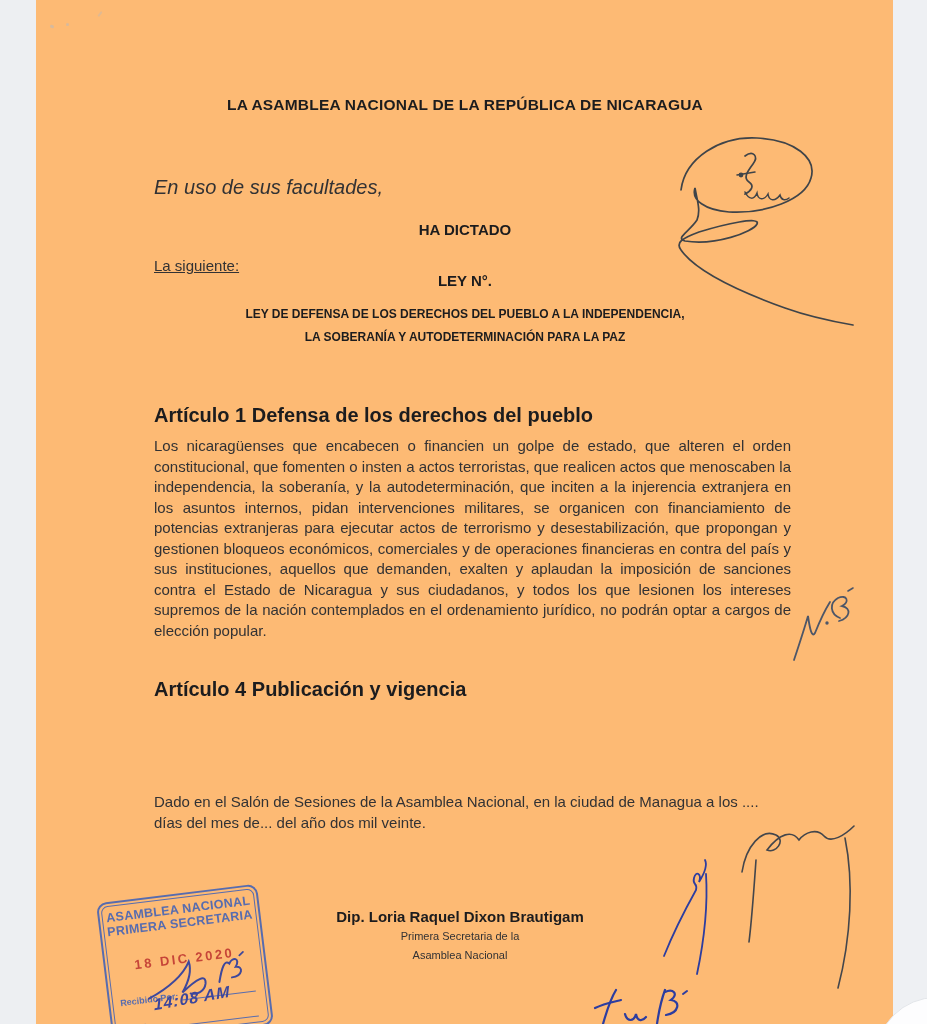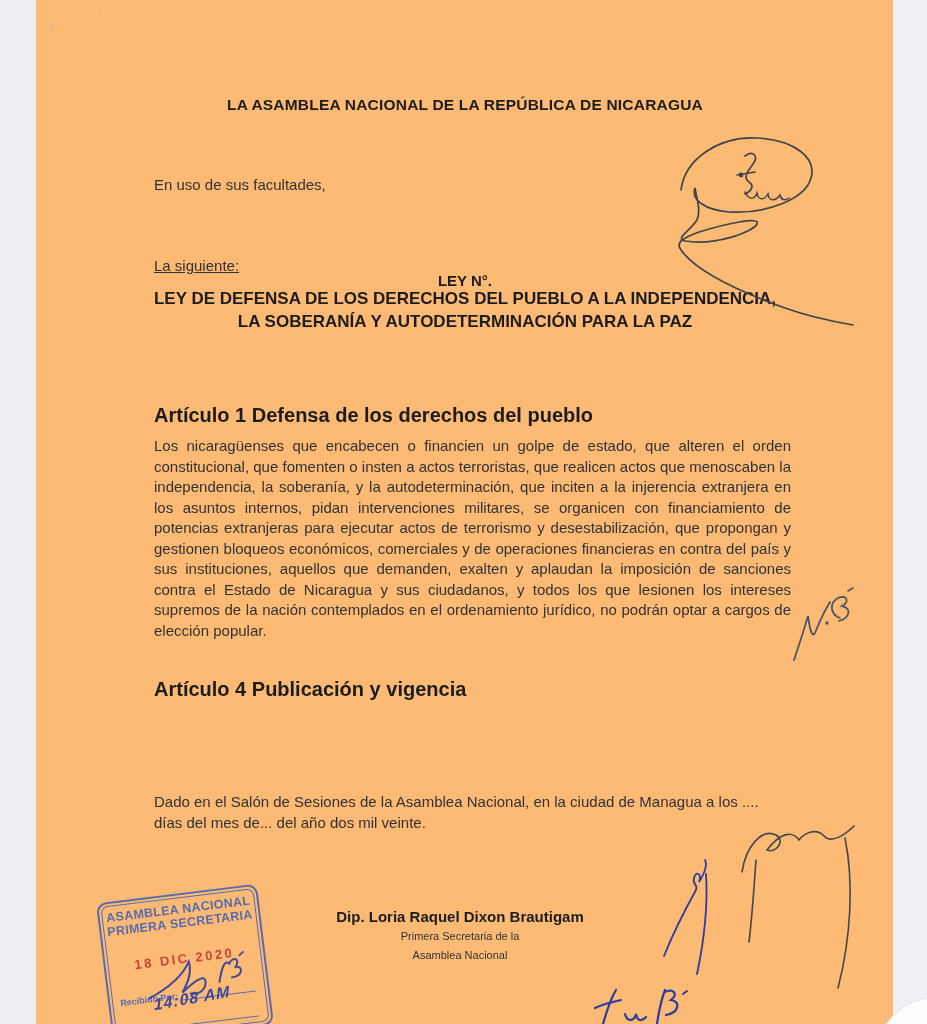--- a/index.html
+++ b/index.html
@@ -20,25 +20,25 @@
   .speck1 { left: 50px; top: 25px; width: 4px; height: 3px; transform: rotate(20deg); }
   .speck2 { left: 66px; top: 23px; width: 3px; height: 3px; }
   .speck3 { left: 99px; top: 11px; width: 2px; height: 6px; transform: rotate(38deg); opacity: .4; }
 
   .doc { position: absolute; inset: 0; color: #323234; }
 
   .center-block { position: absolute; left: 140px; width: 650px; text-align: center; }
   .line-block   { position: absolute; left: 154px; }
 
   .doc-header { top: 96px; font-size: 15.5px; font-weight: bold; color: #1c1c1e; letter-spacing: .2px; }
-  .preamble   { top: 176px; font-size: 15px; }
+  .preamble   { top: 176px; font-size: 20px; font-style: italic; }
   .decree     { top: 221px; font-size: 15px; font-weight: bold; color: #1c1c1e; }
   .following  { top: 257px; font-size: 15px; text-decoration: underline; }
   .law-number { top: 272px; font-size: 15px; font-weight: bold; color: #1c1c1e; }
-  .law-title  { top: 288px; font-size: 17px; font-weight: bold; color: #1c1c1e; line-height: 22.5px; }
+  .law-title  { top: 303px; font-size: 12px; font-weight: bold; color: #1c1c1e; line-height: 22.5px; }
 
   .article-heading { font-size: 20px; font-weight: bold; color: #1c1c1e; }
   .a1 { top: 404px; }
   .a2 { top: 678px; }
 
   .body-par { position: absolute; left: 154px; width: 637px; font-size: 15px; line-height: 20.5px; }
   .p1 { top: 436px; text-align: justify; }
   .p2 { top: 709px; }
   .closing { top: 792px; }
 
@@ -90,20 +90,21 @@
   <div class="speck speck1"></div>
   <div class="speck speck2"></div>
   <div class="speck speck3"></div>
 
   <div class="doc">
 
     <div class="center-block doc-header">LA ASAMBLEA NACIONAL DE LA REPÚBLICA DE NICARAGUA</div>
 
     <div class="line-block preamble">En uso de sus facultades,</div>
 
+    <div class="center-block decree">HA DICTADO</div>
 
     <div class="line-block following">La siguiente:</div>
 
     <div class="center-block law-number">LEY N°.</div>
 
     <div class="center-block law-title">
       <div>LEY DE DEFENSA DE LOS DERECHOS DEL PUEBLO A LA INDEPENDENCIA,</div>
       <div>LA SOBERANÍA Y AUTODETERMINACIÓN PARA LA PAZ</div>
     </div>
 

